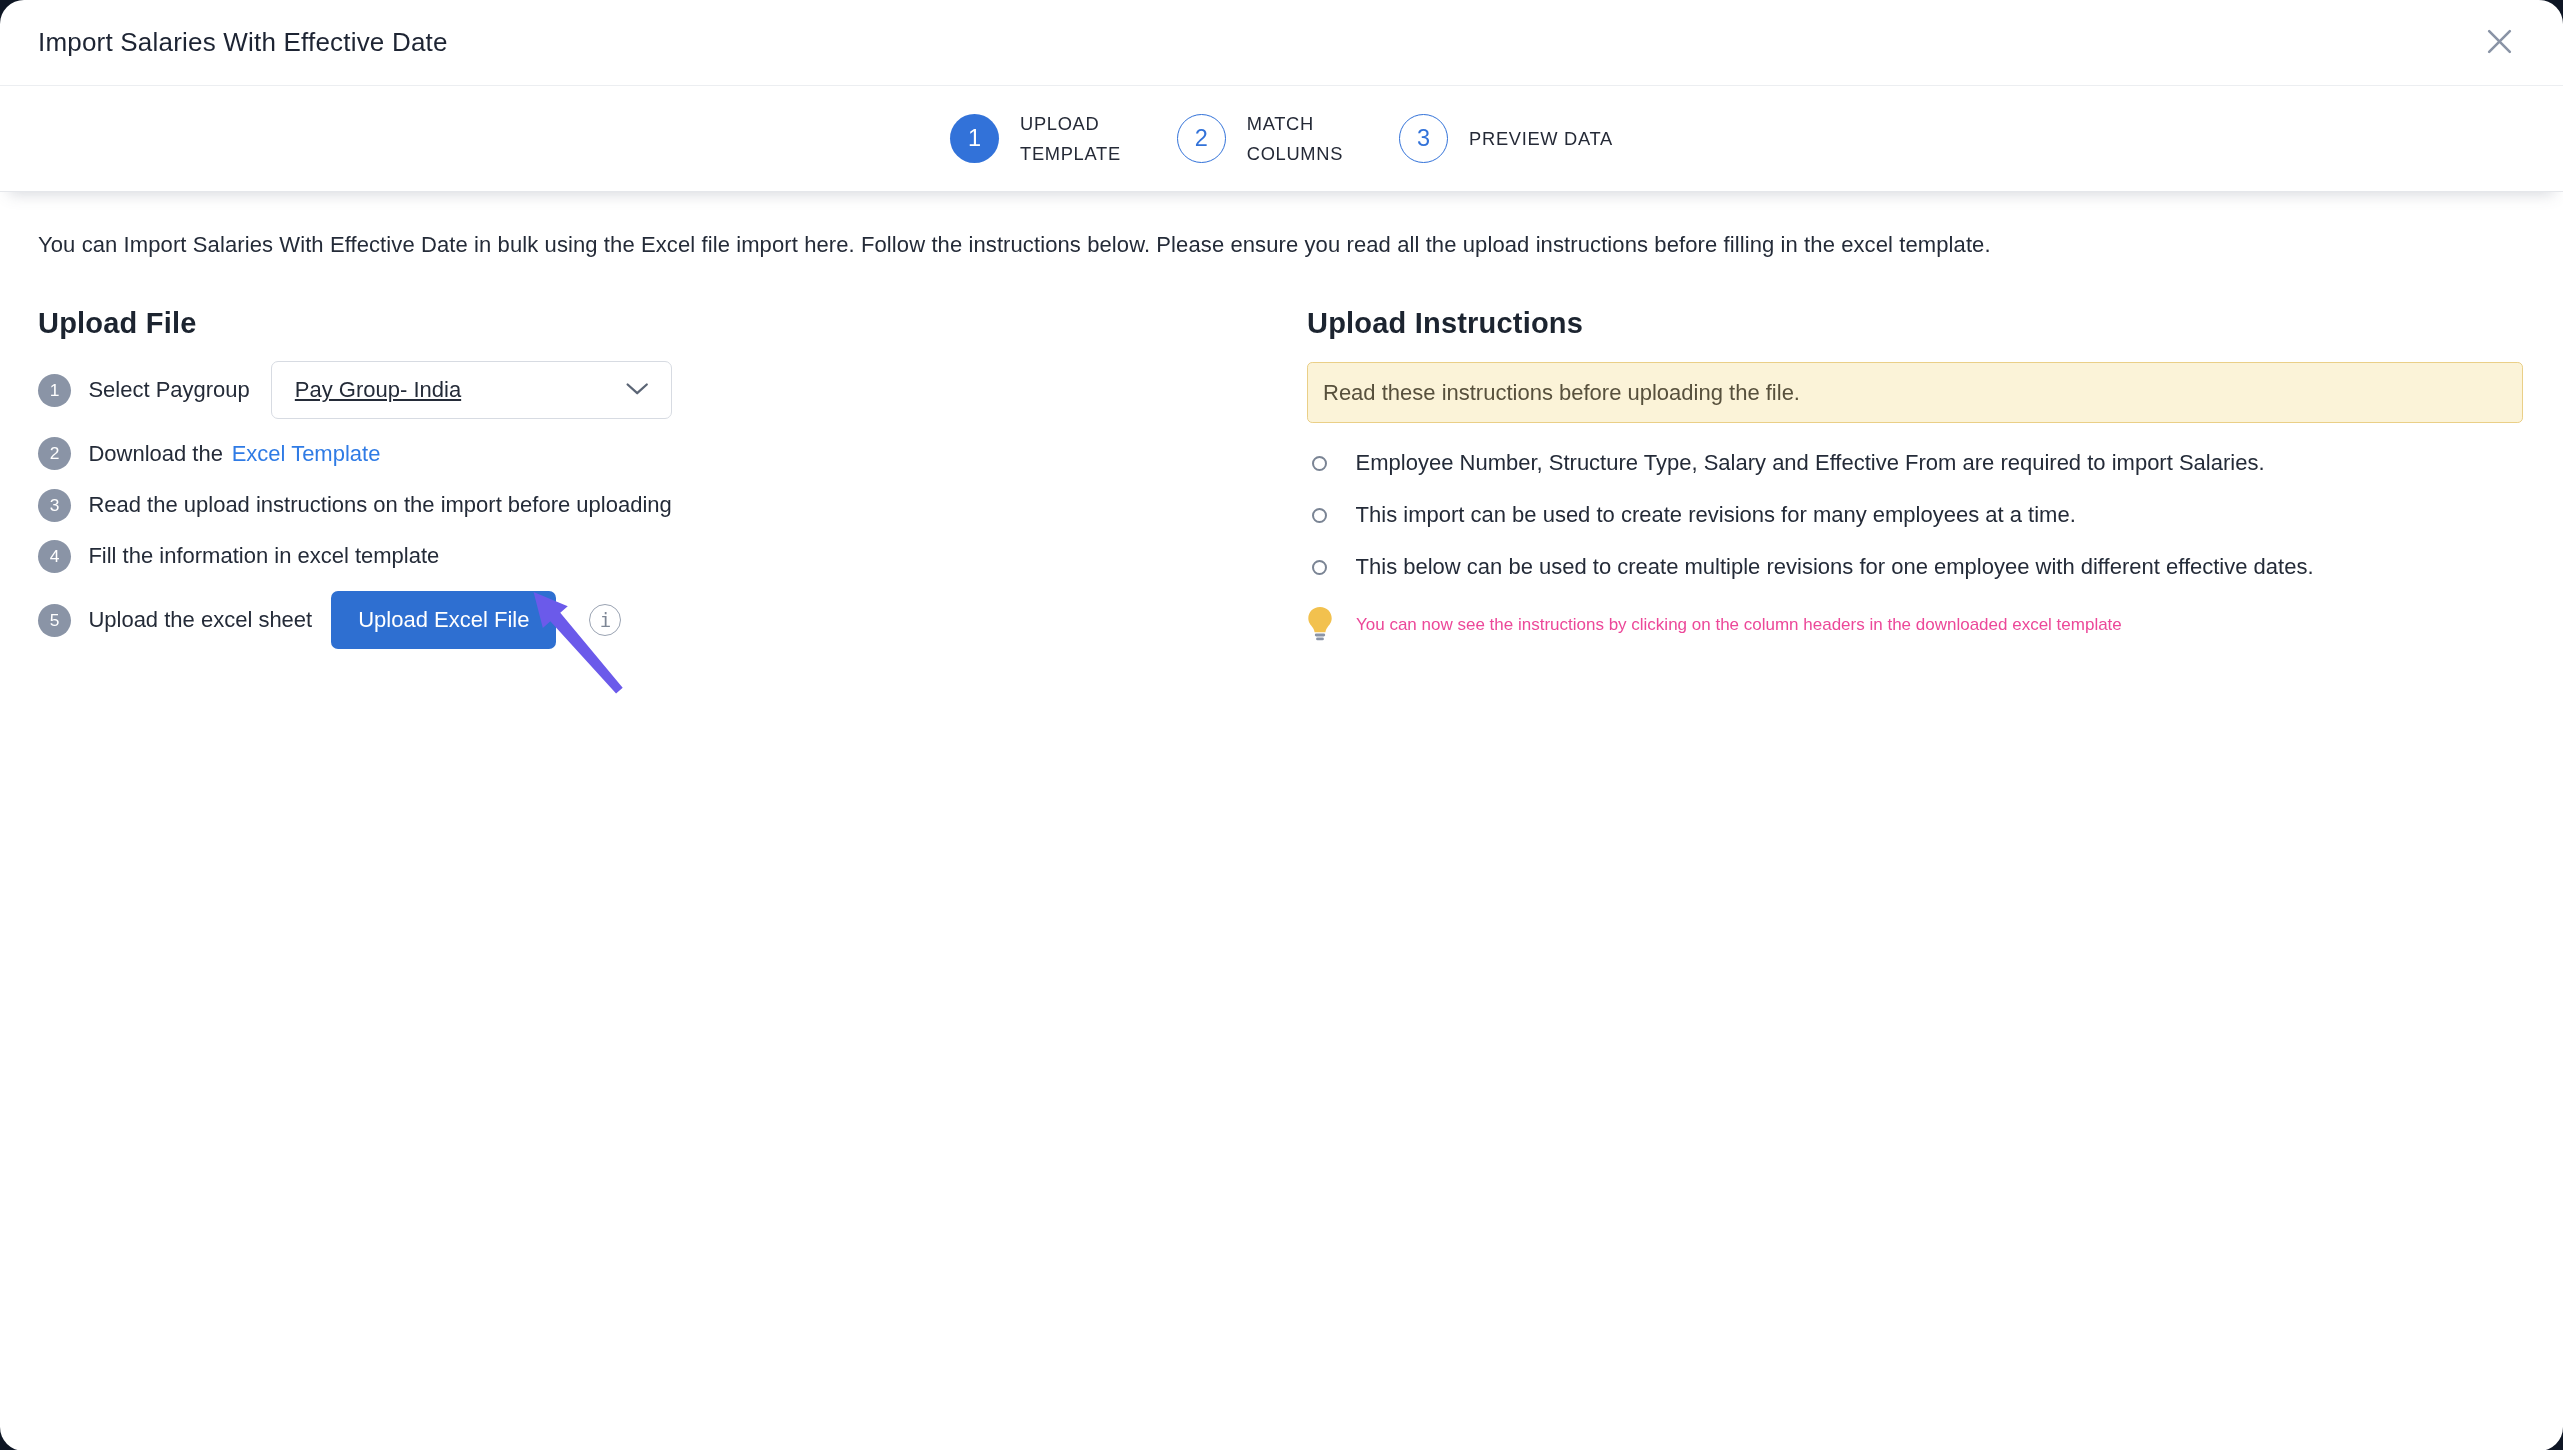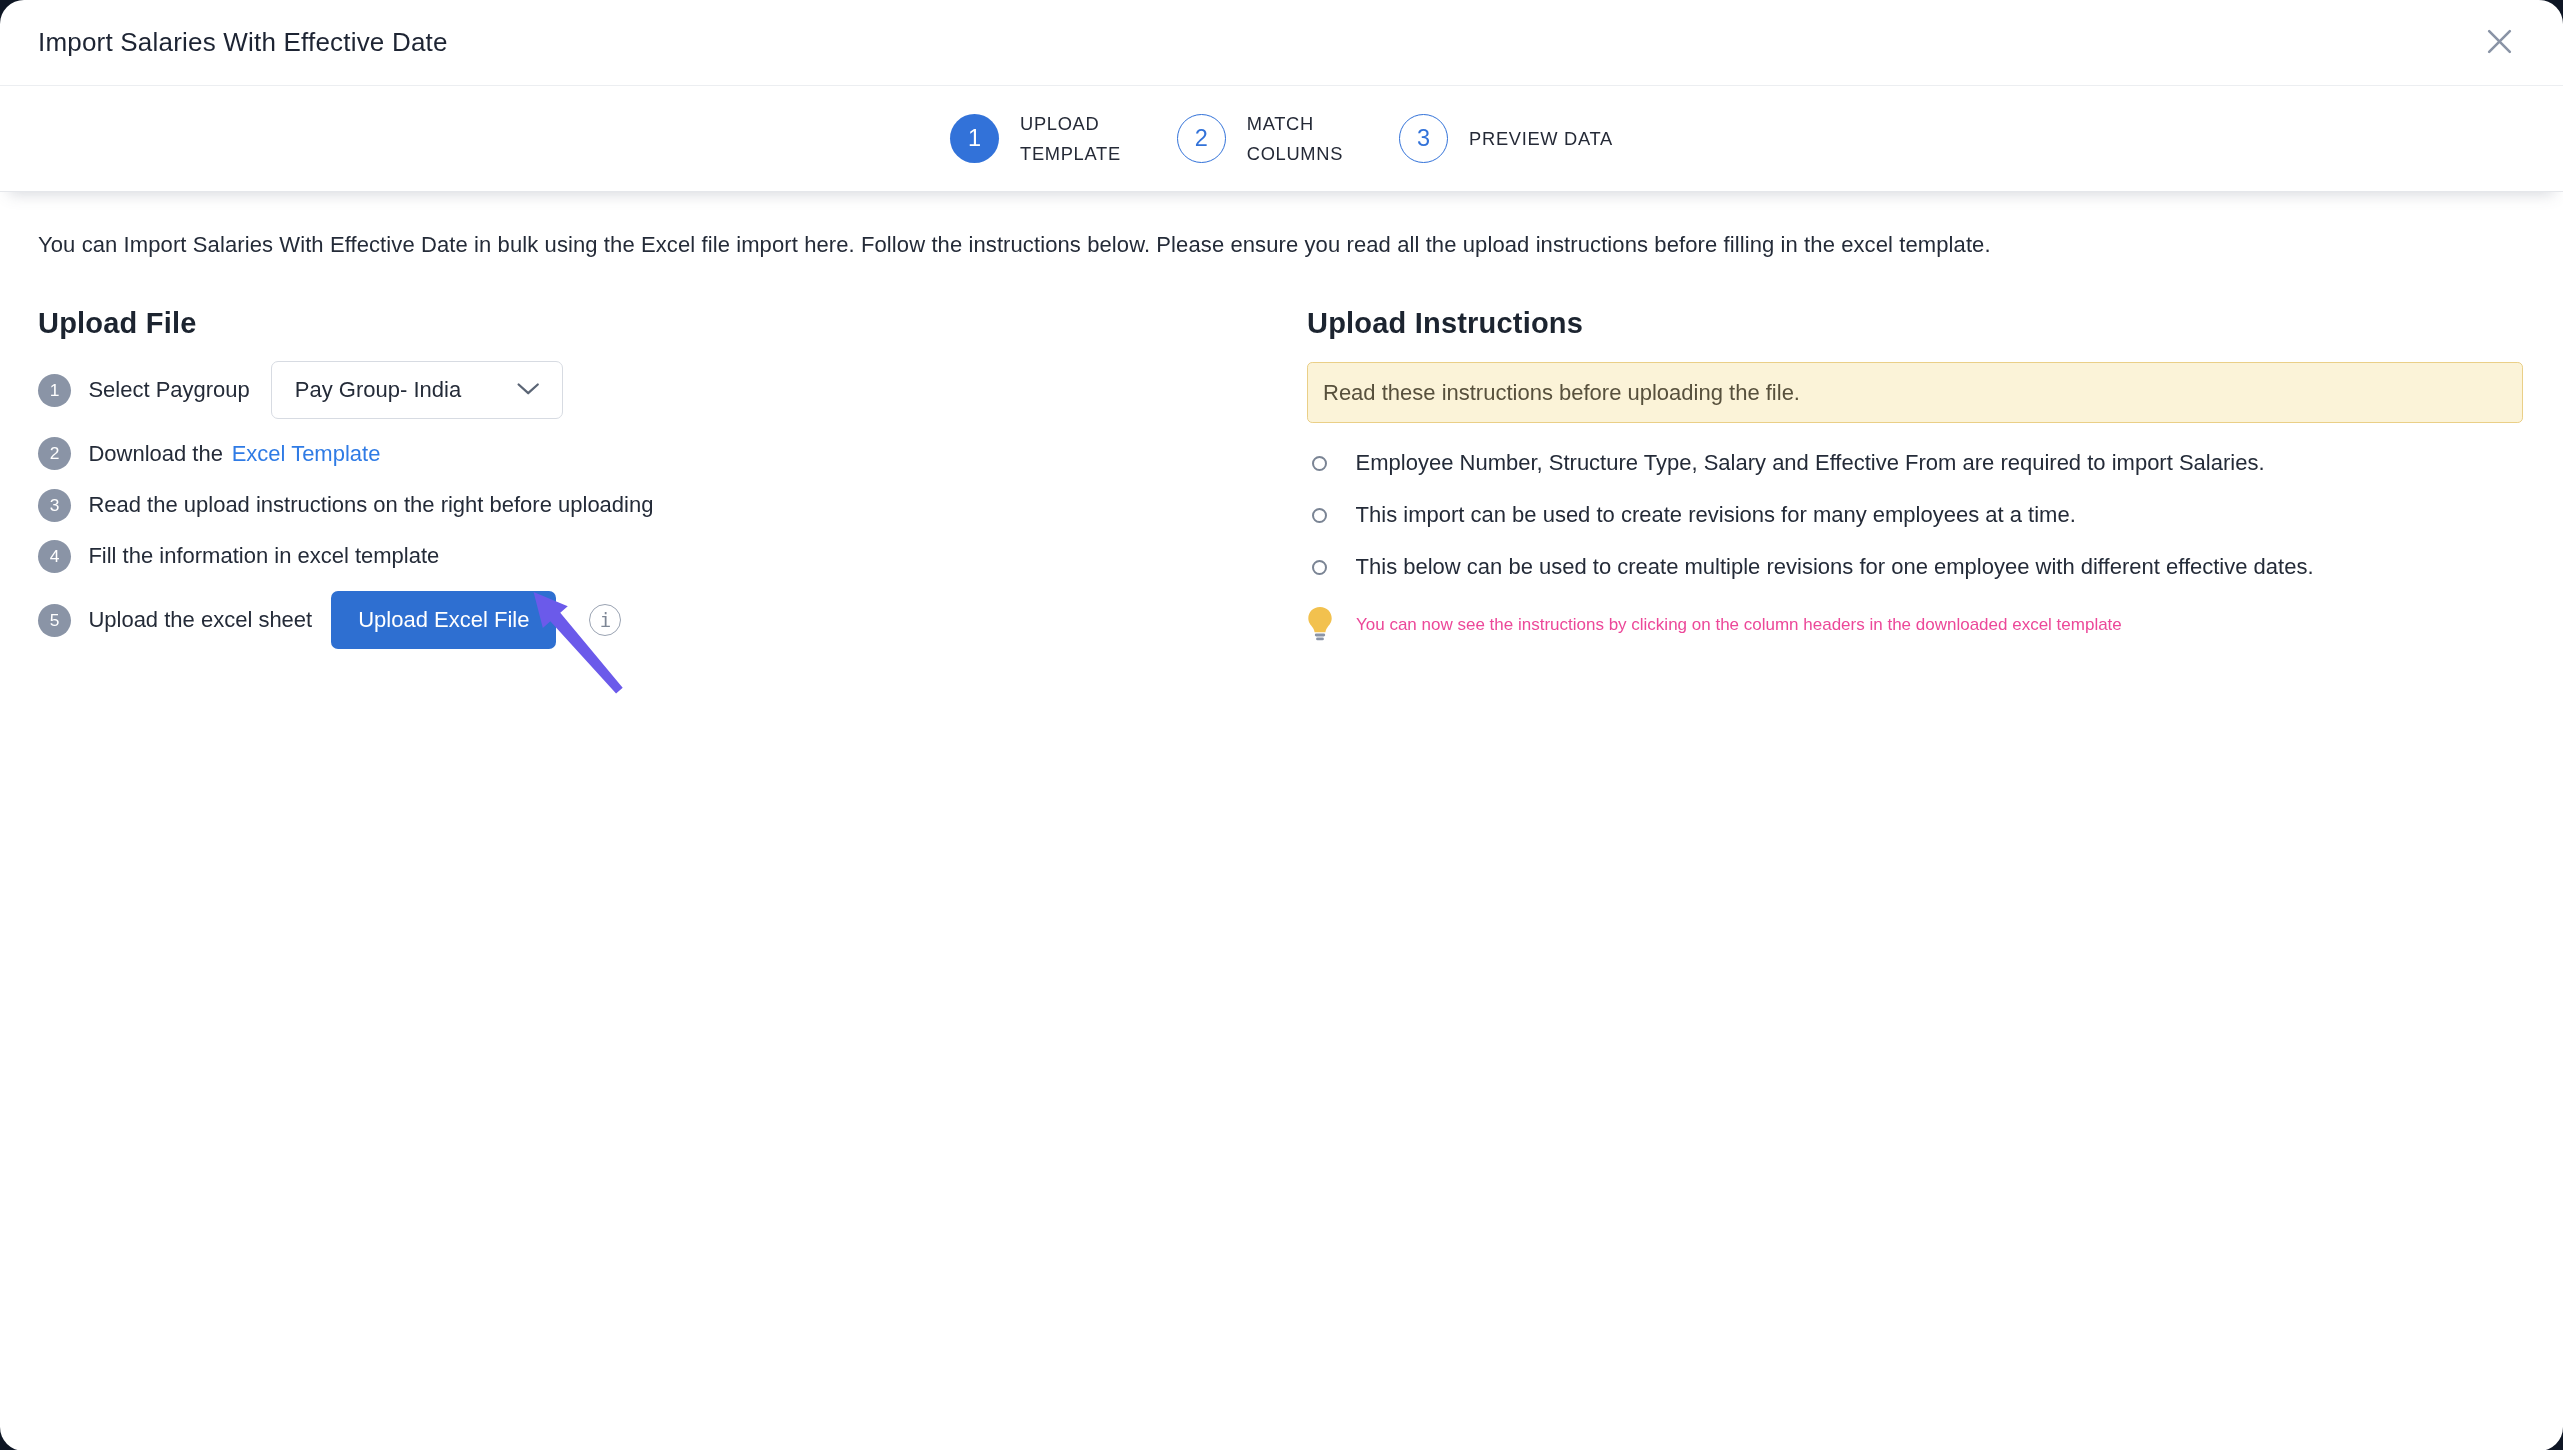--- a/index.html
+++ b/index.html
@@ -65,24 +65,25 @@
   .steps-list { margin-top: 21px; }
   .step-row { display: flex; align-items: center; margin-bottom: 18.3px; }
   .num-circle {
     width: 33px; height: 33px; border-radius: 50%; flex: 0 0 33px;
     background: #8a94a6; color: #ffffff;
     display: flex; align-items: center; justify-content: center;
     font-size: 17.4px; margin-right: 17.4px;
   }
   .step-text { font-size: 22px; color: #242b38; }
   .dropdown {
-    margin-left: 21px; width: 292px; height: 58px;
+    margin-left: 21px; width: 401px; height: 58px;
     border: 1.3px solid #d7dbe2; border-radius: 7px; background: #fff;
     display: flex; align-items: center; padding: 0 21px 0 23px;
     cursor: pointer;
+    text-decoration: underline;
   }
   .dropdown-value { font-size: 22px; color: #242b38; }
   .dropdown .chev { margin-left: auto; }
   .link { color: #2f7be5; margin-left: 8.7px; cursor: pointer; }
   .upload-btn {
     margin-left: 19px; height: 58px; padding: 0 27px;
     background: #2e6fd1; color: #ffffff; font-size: 22px;
     border: none; border-radius: 7px; cursor: pointer;
     font-family: "Liberation Sans", sans-serif;
   }
@@ -176,21 +177,21 @@
           </div>
 
           <div class="step-row">
             <div class="num-circle">2</div>
             <span class="step-text">Download the</span>
             <span class="step-text link">Excel Template</span>
           </div>
 
           <div class="step-row">
             <div class="num-circle">3</div>
-            <span class="step-text">Read the upload instructions on the right before uploading</span>
+            <span class="step-text">Read the upload instructions on the import before uploading</span>
           </div>
 
           <div class="step-row">
             <div class="num-circle">4</div>
             <span class="step-text">Fill the information in excel template</span>
           </div>
 
           <div class="step-row">
             <div class="num-circle">5</div>
             <span class="step-text">Upload the excel sheet</span>

